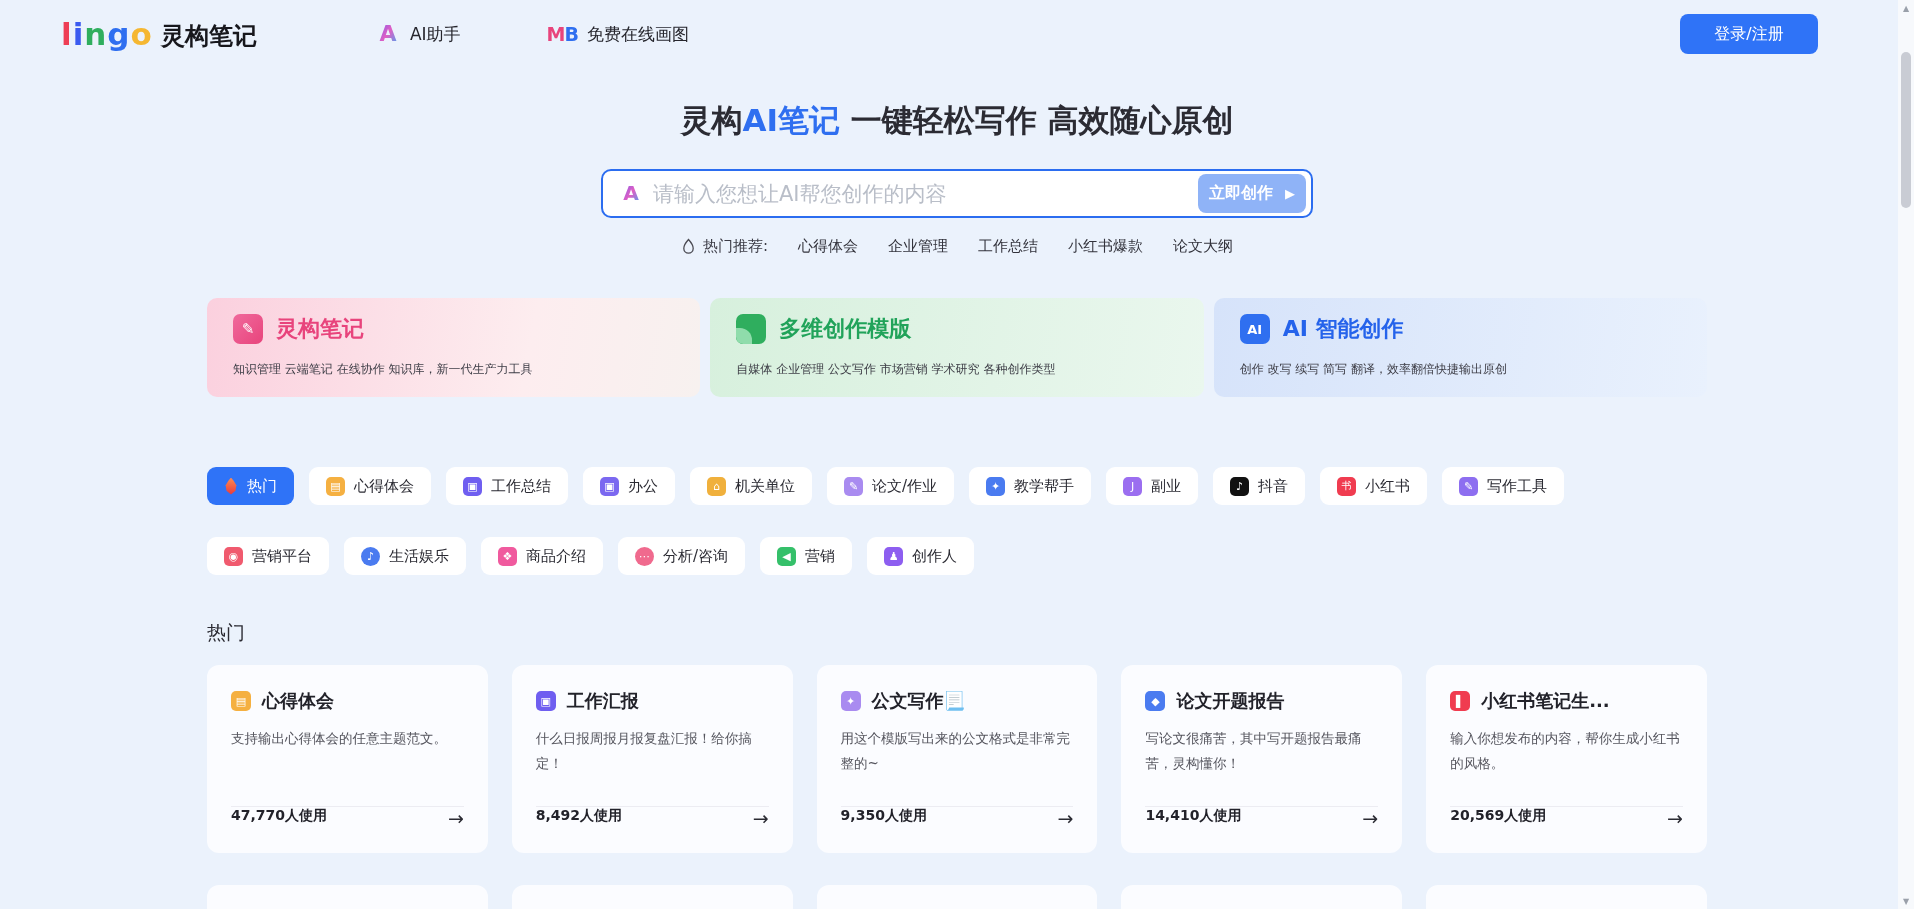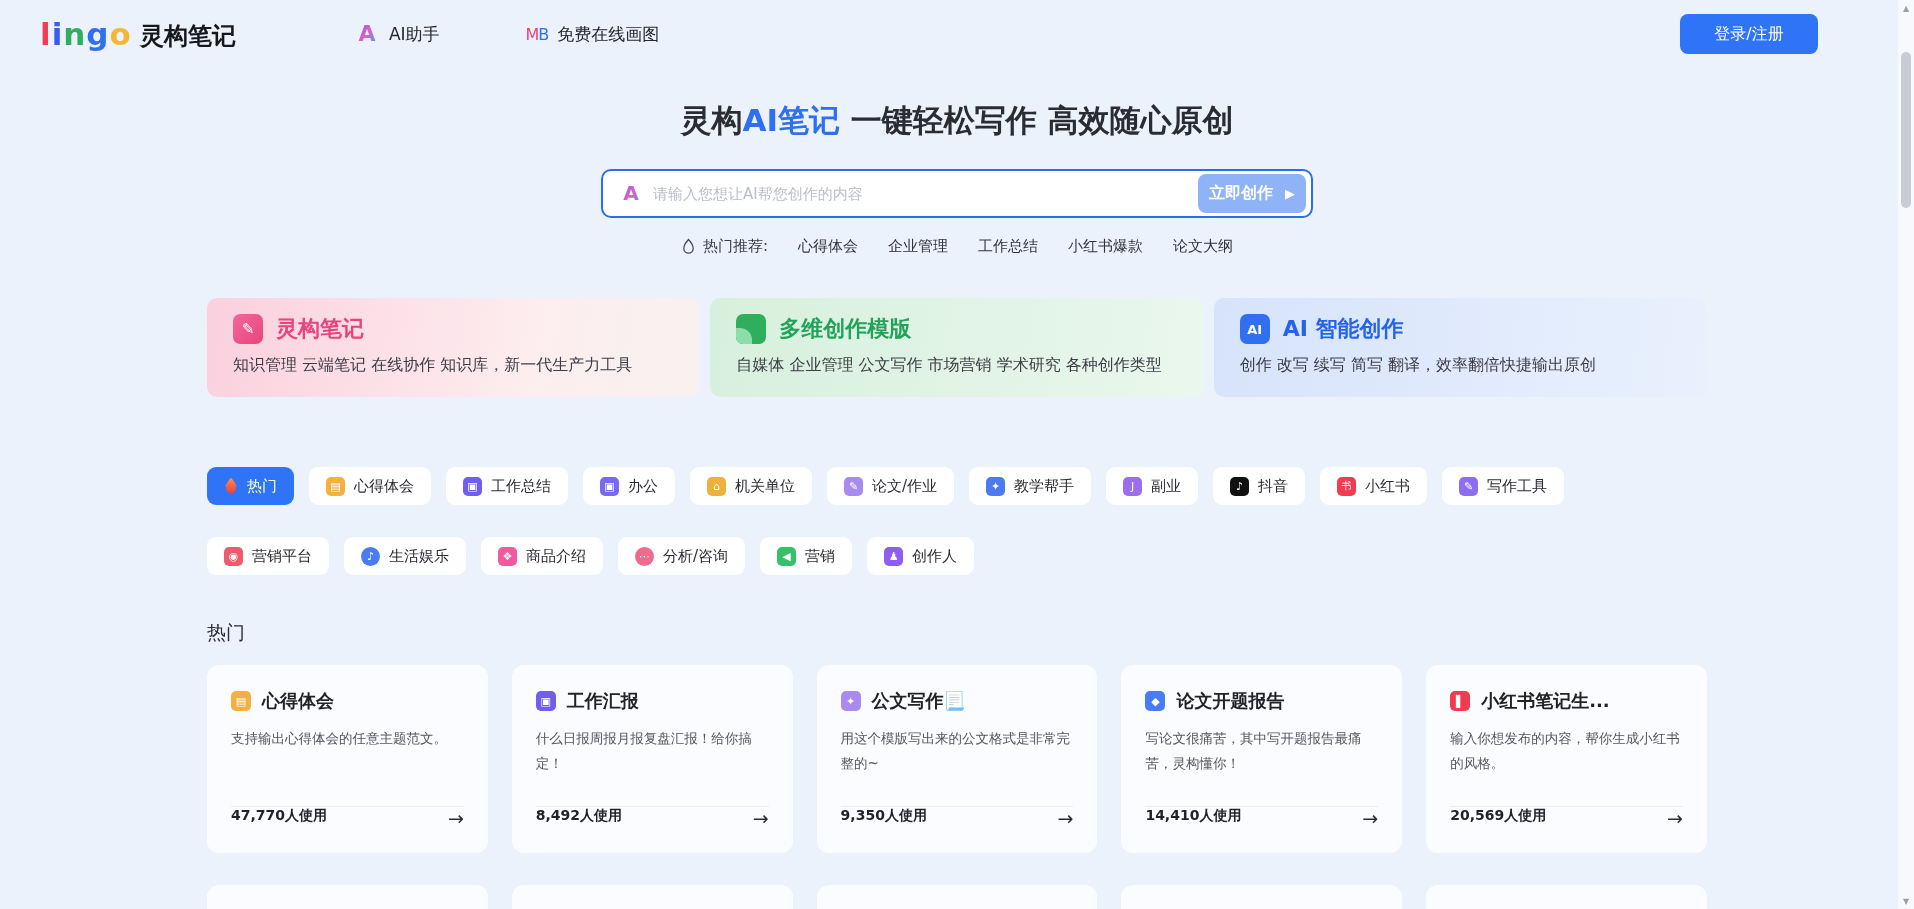--- a/index.html
+++ b/index.html
@@ -4,62 +4,62 @@
 <style>
   * { margin:0; padding:0; box-sizing:border-box; }
   html,body { width:1914px; height:909px; overflow:hidden; }
   body {
     background:#ebf2fc;
     font-family:"DejaVu Sans","Liberation Sans",sans-serif;
     position:relative;
     color:#2b2b33;
   }
   
-  .header { display:flex; align-items:center; height:68px; padding:0 96px 0 40px; }
+  .header { display:flex; align-items:center; height:68px; padding:0 96px 0 40px;margin-left:21px; }
   .logo { display:flex; align-items:flex-end; cursor:pointer; }
   .logo-word { font-size:31px; font-weight:bold; letter-spacing:1px; line-height:1; }
   .lg0{color:#ee3e55;} .lg1{color:#3b5bf0;} .lg2{color:#2fae5e;} .lg3{color:#2f6ff0;} .lg4{color:#f5b731;}
   .brand { font-size:24px; font-weight:bold; color:#17171c; margin-left:8px; line-height:1.05; }
   .nav { display:flex; gap:86px; margin-left:118px; font-size:17px; color:#25252c; }
   .nav-item { display:flex; align-items:center; gap:9px; cursor:pointer; }
   .ai-logo { width:26px; height:24px; }
-  .mb-icon { font-weight:400; font-size:16px; letter-spacing:-1px; }
+  .mb-icon { font-weight:700; font-size:19px; letter-spacing:-1px; }
   .mb-icon .m { color:#e8447c; } .mb-icon .b { color:#2f6ff0; }
   .login-btn { margin-left:auto; width:138px; height:40px; background:#2f73f7; color:#fff;
     border:none; border-radius:8px; font-size:16px; cursor:pointer; font-family:inherit; }
   
   .hero { text-align:center; margin-top:32px; font-size:31px; font-weight:bold; color:#2b2b33; }
   .hero .hl { color:#2f6ff0; }
   
   .search-wrap { width:712px; height:49px; margin:27px auto 0; background:#fff;
     border:2px solid #2b6df0; border-radius:10px; display:flex; align-items:center;
     padding:0 5px 0 16px; }
   .search-ai { width:24px; height:22px; flex:none; }
-  .search-input { flex:1; border:none; outline:none; font-size:15px; color:#333;
+  .search-input { flex:1; border:none; outline:none; font-size:21px; color:#333;
     margin-left:10px; background:transparent; font-family:inherit; }
   .search-input::placeholder { color:#b9bec8; }
   .create-btn { width:108px; height:39px; flex:none; background:#8fb3f7; color:#fff; border:none;
     border-radius:8px; font-size:16px; font-weight:bold; cursor:pointer; display:flex;
     align-items:center; justify-content:center; gap:12px; font-family:inherit; }
   .create-btn .arr { font-size:13px; }
   
   .hot-row { display:flex; justify-content:center; align-items:center; gap:30px;
     margin-top:19px; font-size:15px; color:#3c3c46; }
   .hot-label { display:flex; align-items:center; gap:7px; color:#3c3c46;text-align:center; }
   .hot-link { cursor:pointer; color:#33333c; }
   
   .features { width:1500px; margin:42px auto 0; display:flex; gap:10px; }
   .feature { flex:1; height:99px; border-radius:10px; padding:16px 26px; cursor:pointer; }
   .f1 { background:linear-gradient(100deg,#fbd0de 0%,#fdedef 65%,#f7f1ef 100%); }
   .f2 { background:linear-gradient(100deg,#d6e3fa 0%,#e9f1fd 100%); }
   .f3 { background:linear-gradient(100deg,#d7f0dd 0%,#eaf7ee 100%); }
   .feature-head { display:flex; align-items:center; gap:13px; }
   .feature-title { font-size:22px; font-weight:bold; }
   .f1 .feature-title{ color:#e8447c; } .f2 .feature-title{ color:#2563eb; } .f3 .feature-title{ color:#21a35a; }
-  .feature-desc { margin-top:11px; font-size:16px; color:#3d3d46; }
+  .feature-desc { margin-top:17px; font-size:12px; color:#3d3d46; }
   .fi { width:30px; height:30px; border-radius:7px; display:flex; align-items:center;
     justify-content:center; color:#fff; font-size:15px; font-weight:bold; }
   .fi1 { background:linear-gradient(135deg,#f0699c,#e8447c); }
   .fi2 { background:#2f6ff0; font-size:13px; }
   .fi3 { background:#2fae5e; position:relative; overflow:hidden; }
   .fi3::after { content:""; position:absolute; left:0; bottom:0; width:16px; height:16px;
     background:#8fdcab; border-radius:0 12px 0 7px; }
   
   .tabs { width:1500px; margin:70px auto 0; display:flex; flex-wrap:wrap; gap:16px 15px; }
   .pill { display:flex; align-items:center; gap:9px; background:#fff; border-radius:9px;

